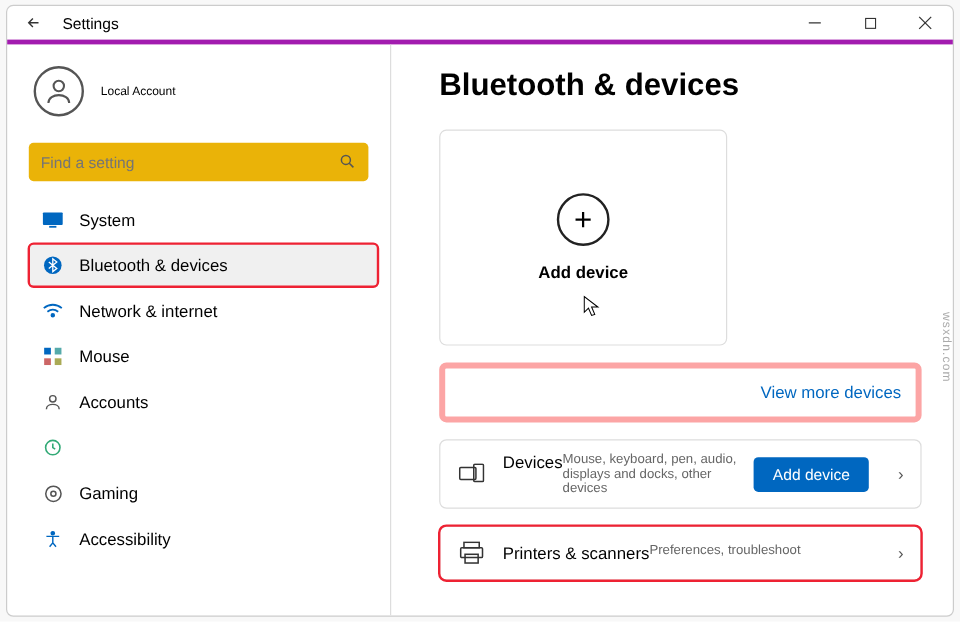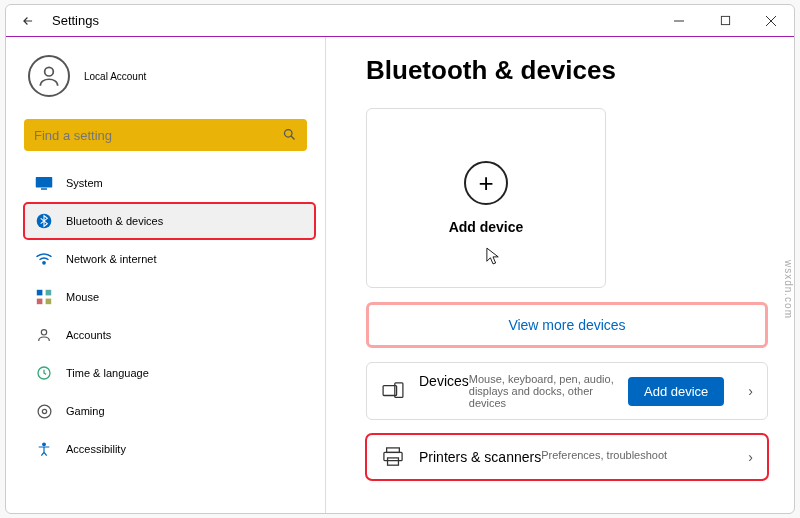--- a/index.html
+++ b/index.html
@@ -1,42 +1,42 @@
 <!DOCTYPE html>
 <html><head>
   <meta charset="utf-8">
   <style>
     * { box-sizing: border-box; margin: 0; padding: 0; font-family: "Segoe UI", Arial, sans-serif; }
     body { width: 800px; height: 518px; background: #f8f8f8; overflow: hidden; position: relative; }
     .window { background: #fff; border: 1px solid #ccc; border-radius: 6px; width: 790px; height: 510px; margin: 4px auto; position: relative; display: flex; flex-direction: column; }
-    .titlebar { height: 32px; display: flex; align-items: center; padding-left: 12px; border-bottom: 1px solid #a21caf; }
+    .titlebar { height: 32px; display: flex; align-items: center; padding-left: 12px; border-bottom: 4px solid #a21caf; }
     .back-btn { width: 20px; height: 20px; display: flex; align-items: center; justify-content: center; margin-right: 14px; cursor: pointer; }
     .app-title { font-size: 13px; }
     .win-controls { margin-left: auto; display: flex; }
     .win-btn { width: 46px; height: 32px; display: flex; align-items: center; justify-content: center; font-size: 12px; cursor: pointer; }
     .body { flex: 1; display: flex; overflow: hidden; }
     .sidebar { width: 320px; padding: 12px 10px 0 18px; border-right: 1px solid #ddd; display: flex; flex-direction: column; }
     .account { display: flex; align-items: center; gap: 14px; padding: 6px 4px 18px 4px; }
     .avatar { width: 42px; height: 42px; border-radius: 50%; border: 2px solid #555; display: flex; align-items: center; justify-content: center; }
     .account-name { font-size: 10px; }
     .search { position: relative; margin: 4px 8px 14px 0; }
     .search input { width: 100%; height: 32px; padding: 0 34px 0 10px; border: none; border-radius: 4px; background: #eab308; font-size: 13px; }
     .search .mag { position: absolute; right: 10px; top: 8px; }
     .nav { display: flex; flex-direction: column; gap: 2px; }
-    .nav-item { display: flex; align-items: center; gap: 12px; padding: 8px 10px; border-radius: 4px; cursor: pointer; font-size: 11px; }
+    .nav-item { display: flex; align-items: center; gap: 12px; padding: 8px 10px; border-radius: 4px; cursor: pointer; font-size: 14px; }
     .nav-item .nic { width: 20px; height: 20px; display: flex; align-items: center; justify-content: center; }
     .nav-item.selected { background: #f0f0f0; }
     .highlight-red { outline: 2px solid #e23; outline-offset: -1px; }
     .main { flex: 1; padding: 18px 26px 0 40px; display: flex; flex-direction: column; overflow: hidden; }
     .page-title { font-size: 26px; font-weight: 600; margin-bottom: 22px; }
     .add-card { width: 240px; height: 180px; border: 1px solid #ddd; border-radius: 6px; display: flex; flex-direction: column; align-items: center; justify-content: center; gap: 14px; position: relative; }
     .plus-circle { width: 44px; height: 44px; border: 2.5px solid #222; border-radius: 50%; display: flex; align-items: center; justify-content: center; font-size: 26px; line-height: 1; }
     .add-label { font-size: 14px; font-weight: 600; }
     .cursor-ptr { position: absolute; bottom: 18px; left: 50%; }
-    .view-more { margin-top: 14px; border: 3px solid #fca5a5; border-radius: 6px; text-align: center; padding: 12px 12px; font-size: 14px; color: #0067c0; cursor: pointer; }
+    .view-more { margin-top: 14px; border: 5px solid #fca5a5; border-radius: 6px; text-align: right; padding: 12px 12px; font-size: 14px; color: #0067c0; cursor: pointer; }
     .row { margin-top: 14px; border: 1px solid #ddd; border-radius: 6px; display: flex; align-items: center; padding: 10px 14px; gap: 14px; cursor: pointer; }
     .row .ric { width: 24px; height: 24px; display: flex; align-items: center; justify-content: center; }
     .row-text { flex: 1; display: flex; flex-direction: row; }
     .row-title { font-size: 14px; }
     .row-sub { font-size: 11px; color: #666; }
     .btn-primary { background: #0067c0; color: #fff; border-radius: 4px; padding: 7px 16px; font-size: 13px; border: none; cursor: pointer; }
     .chev { font-size: 14px; color: #555; margin-left: 10px; }
     .watermark { position: absolute; right: 6px; top: 260px; writing-mode: vertical-rl; font-size: 10px; color: #aaa; letter-spacing: 1px; }
   </style>
 </head>
@@ -142,21 +142,20 @@
             </span>
           <span>Accounts</span>
         </div>
         <div class="nav-item">
           <span class="nic">
               <svg width="16" height="16" viewBox="0 0 24 24" fill="none" stroke="#3a7" stroke-width="2">
                 <circle cx="12" cy="12" r="9"></circle>
                 <path d="M12 7v5l3 2"></path>
               </svg>
             </span>
-          <span>Time &amp; language</span>
         </div>
         <div class="nav-item">
           <span class="nic">
               <svg width="17" height="17" viewBox="0 0 24 24" fill="none" stroke="#555" stroke-width="1.8">
                 <circle cx="12" cy="12" r="9"></circle>
                 <circle cx="12" cy="12" r="3"></circle>
               </svg>
             </span>
           <span>Gaming</span>
         </div>

